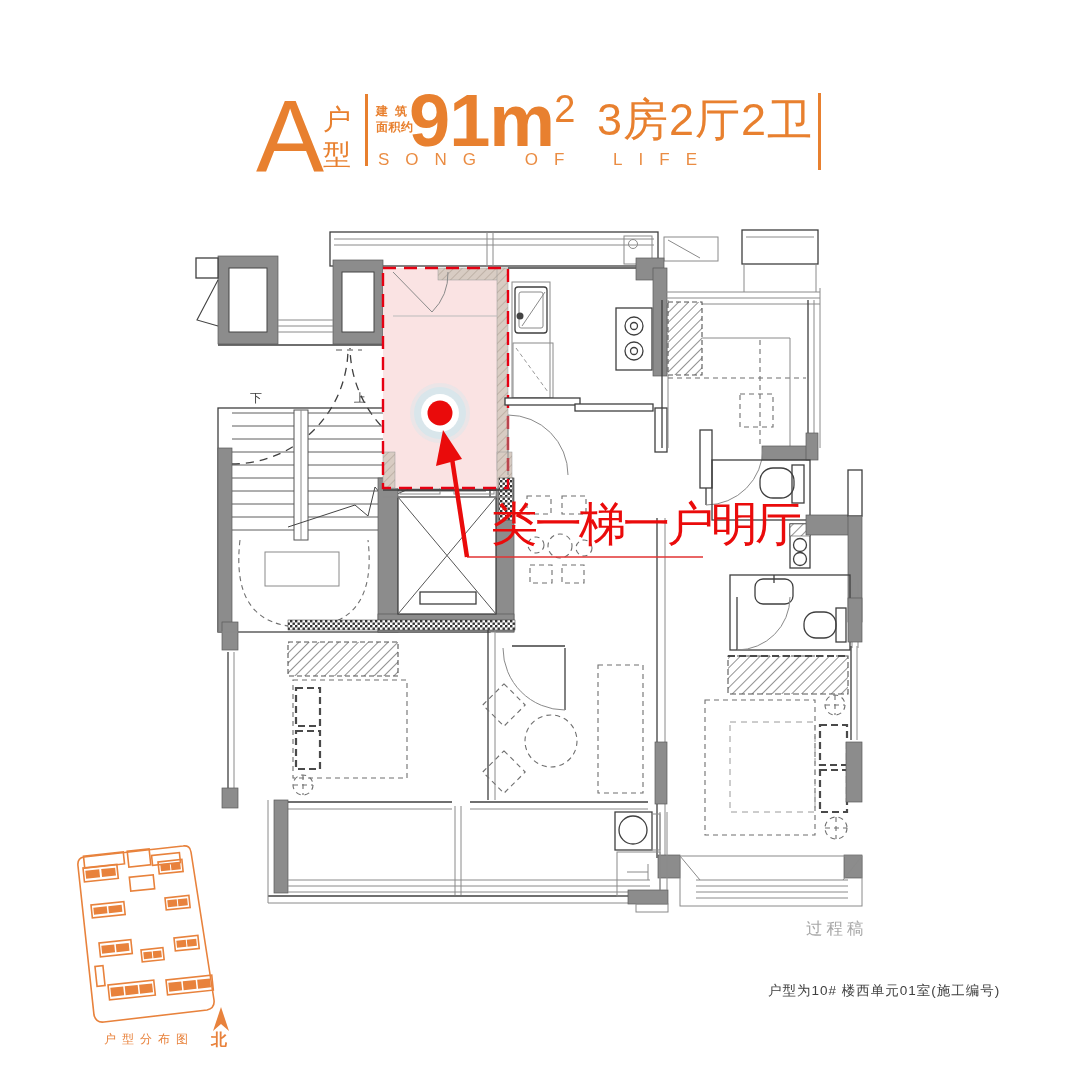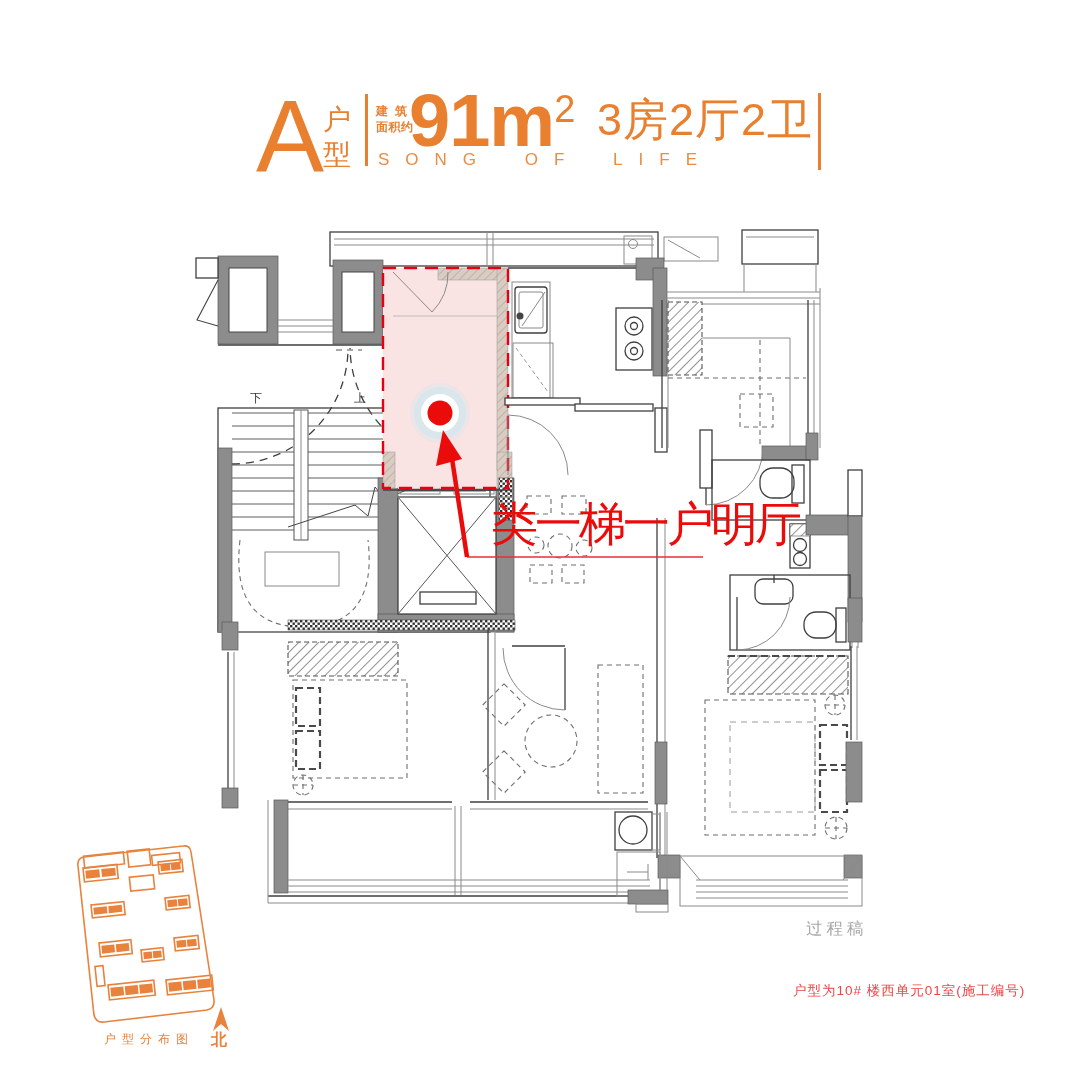--- a/index.html
+++ b/index.html
@@ -22,21 +22,21 @@
   .area-lbl2{top:121px;letter-spacing:.5px;}
   .area-num{left:409px;top:84px;font-size:74px;font-weight:600;color:var(--accent);letter-spacing:-1px;}
   .area-num sup{font-size:38px;vertical-align:24px;font-weight:500;}
   .rooms{left:597px;top:97px;font-size:45px;font-weight:400;color:var(--accent);letter-spacing:1px;}
   .slogan{left:378px;top:151px;font-size:17px;font-weight:400;color:var(--accent);
           letter-spacing:16px;word-spacing:12px;opacity:.9;}
   
   .stair-lbl{font-size:12px;color:#3A3A3A;}
   .annotation-text{left:491px;top:500px;font-size:47px;font-weight:400;color:var(--highlight-red);letter-spacing:-3px;}
   .draft{left:806px;top:904px;font-size:16.5px;color:#A8A8A8;letter-spacing:4px;margin-top:16px;}
-  .unit-note{left:793px;top:984px;font-size:13.5px;color:#ef4444;letter-spacing:1px;}
+  .unit-note{left:768px;top:984px;font-size:13.5px;color:#404040;letter-spacing:1px;}
   .site-caption{left:104px;top:1033px;font-size:12px;color:var(--site-orange);letter-spacing:6px;}
   .north-lbl{left:211px;top:1032px;font-size:16px;color:var(--site-orange);font-weight:600;}
   
   .w{fill:var(--wall-gray);stroke:#5A5A5A;stroke-width:.7;}
   .ln{stroke:#3F3F3F;fill:none;stroke-width:1.3;}
   .lnw{stroke:#3F3F3F;fill:#fff;stroke-width:1.3;}
   .tn{stroke:#8A8A8A;fill:none;stroke-width:1;}
   .dsh{stroke:#6F6F6F;fill:none;stroke-width:1.1;stroke-dasharray:5 4;}
   .dshB{stroke:#4A4A4A;fill:none;stroke-width:2.2;stroke-dasharray:7 4;}
   .site{stroke:var(--site-orange);fill:none;stroke-width:1.6;}

